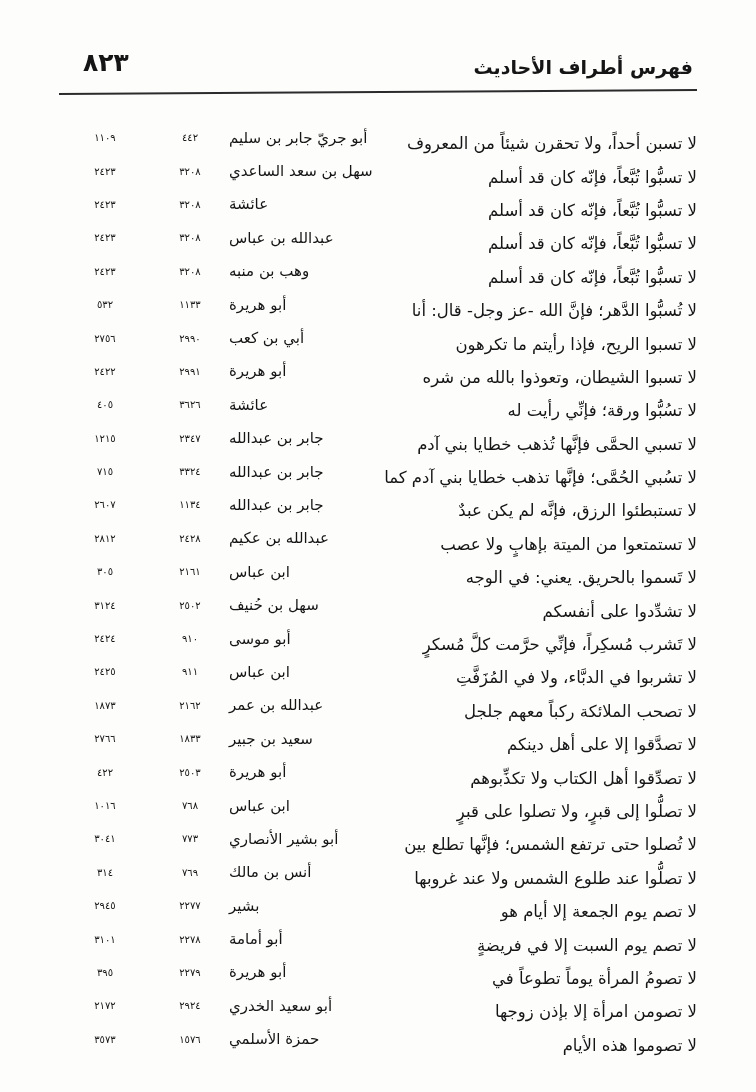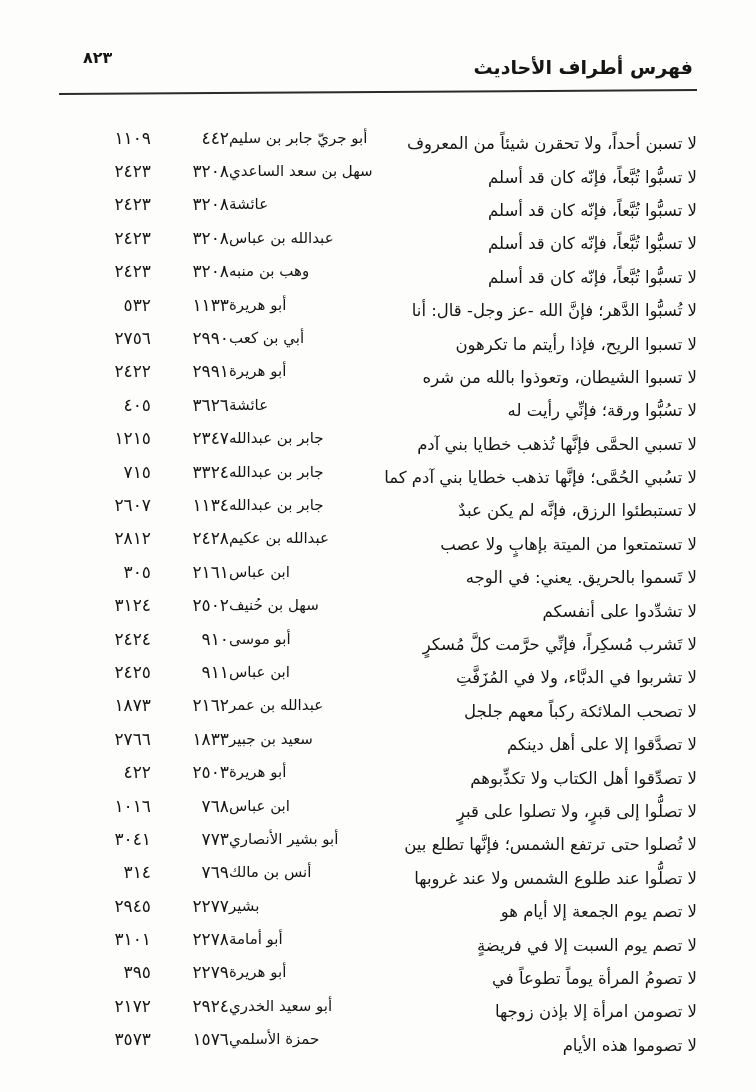--- a/index.html
+++ b/index.html
@@ -24,21 +24,21 @@
   .title{
     position:absolute;
     right:4px;top:10px;
     font-size:19px;
     font-weight:bold;
     letter-spacing:0;
   }
   .page-num{
     position:absolute;
     left:24px;top:2px;
-    font-size:16px;
+    font-size:25px;
     font-weight:bold;
   }
   .rule{
     position:absolute;
     top:91px;left:59px;
     width:638px;height:2px;
     background:#2b2b2b;
     transform:rotate(-0.35deg);
   }
   .rows{
@@ -58,21 +58,22 @@
     text-align:right;
     font-size:16.5px;
     margin-top:12px;
   }
   .cell.narrator{
     width:150px;
     text-align:left;
     font-size:15px;
   }
   .cell.num{
-    font-size:17px;
+    text-align:center;
+    font-size:10px;
   }
   .cell.n1{width:78px;}
   .cell.n2{width:92px;}
 </style>
 </head>
 <body>
 
 <div class="page">
   <div class="header">
     <div class="title">فهرس أطراف الأحاديث</div>

